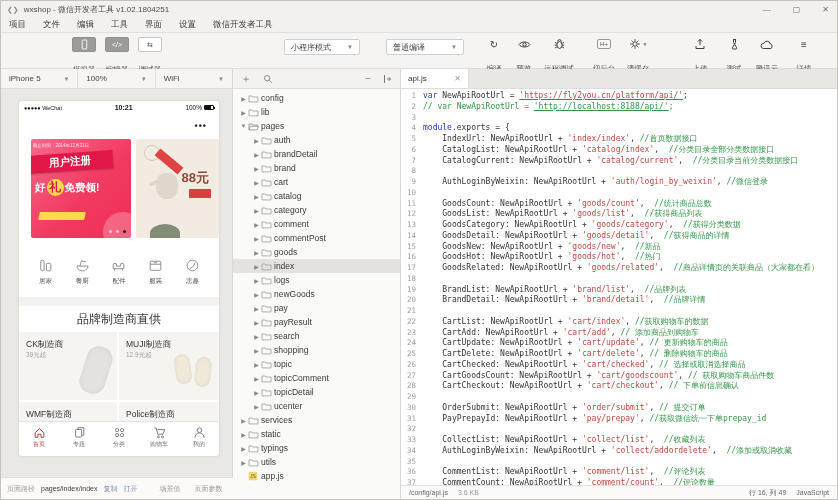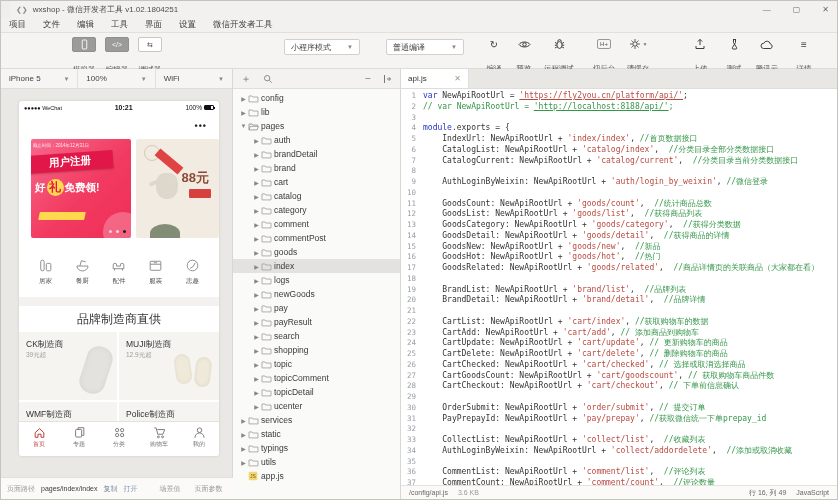--- a/index.html
+++ b/index.html
@@ -1,21 +1,21 @@
 <!DOCTYPE html>
 <html><head>
 <meta charset="utf-8">
 <style>
   * { margin:0; padding:0; box-sizing:border-box; }
   html,body { background:#d8d6d2; }
   body { font-family:"Liberation Sans","DejaVu Sans",sans-serif; }
   .app { position:relative; width:838px; height:500px; background:#f0eeec; border:1px solid #c6c3bf; overflow:hidden; }
 
   
-  .titlebar { position:absolute; left:0; top:0; right:0; height:17px; background:#f2f1ef; display:flex; align-items:center; padding:8px 6px;margin-left:9px; }
+  .titlebar { position:absolute; left:0; top:0; right:0; height:17px; background:#f2f1ef; display:flex; align-items:center; padding:8px 6px; }
   .titlebar .app-ic { font-size:7px; color:#8a8a88; margin-right:5px; }
   .titlebar .ttl { font-size:8px; color:#4d4d4b; }
   .win-ctl { position:absolute; right:8px; top:0; height:17px; display:flex; align-items:center; gap:22px; }
   .win-ctl span { font-size:8px; color:#6b6b69; cursor:default; }
 
   
   .menubar { position:absolute; left:0; top:17px; right:0; height:15px; background:#f2f1ef; border-bottom:1px solid #e2e0dc; display:flex; align-items:center; padding-left:8px; gap:17px; }
   .menubar span { font-size:8.5px; color:#3c3c3a; }
 
   

